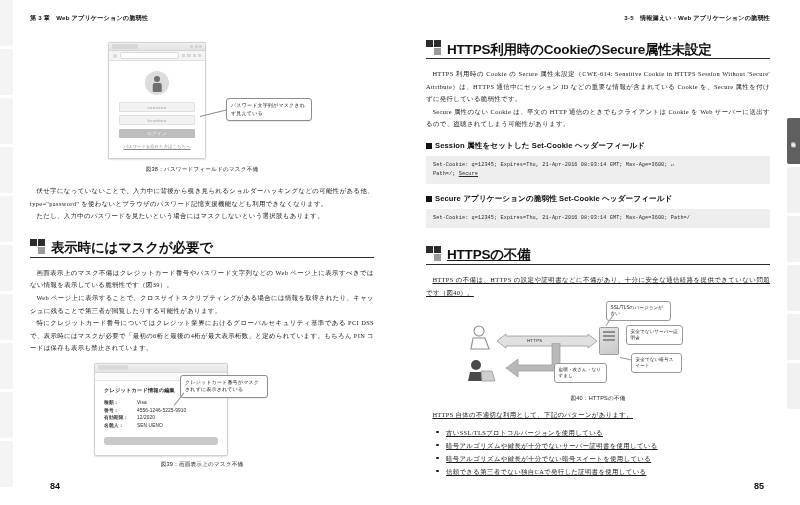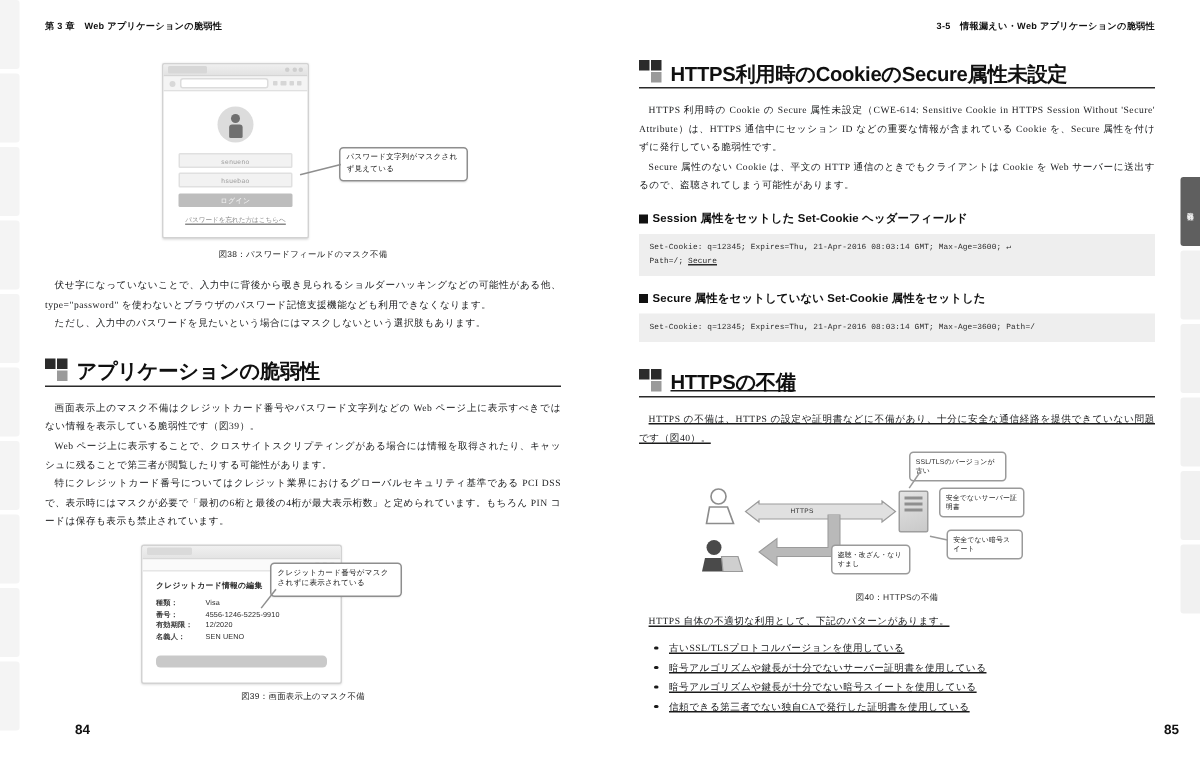--- a/index.html
+++ b/index.html
@@ -48,21 +48,21 @@
   
   .folio {
     position: absolute;
     bottom: 14px;
     font-size: 9px;
     font-family: "Liberation Sans", sans-serif;
     color: #111;
     font-weight: 700;
   }
   .folio.l { left: 30px; padding-left: 20px; }
-  .folio.r { right: 14px; }
+  .folio.r { right: 36px; }
 
   
   .h-sec {
     display: flex;
     align-items: flex-end;
     gap: 6px;
     border-bottom: 1.3px solid #2a2a2a;
     padding-bottom: 2px;
     margin: 16px 0 9px 0;
   }
@@ -451,21 +451,21 @@
     </div>
 
     <div style="margin-top:13px;">
       <div class="h-sec">
         <span class="checker">
           <i class="c1"></i>
             <i class="c2"></i>
             <i class="c3"></i>
             <i class="c4"></i>
         </span>
-        <span class="h-sec-text">アプリケーションの脆弱性</span>
+        <span class="h-sec-text">表示時にはマスクが必要で</span>
       </div>
       <p class="body">画面表示上のマスク不備はクレジットカード番号やパスワード文字列などの Web ページ上に表示すべきではない情報を表示している脆弱性です（図39）。</p>
       <p class="body">Web ページ上に表示することで、クロスサイトスクリプティングがある場合には情報を取得されたり、キャッシュに残ることで第三者が閲覧したりする可能性があります。</p>
       <p class="body">特にクレジットカード番号についてはクレジット業界におけるグローバルセキュリティ基準である PCI DSS で、表示時にはマスクが必要で「最初の6桁と最後の4桁が最大表示桁数」と定められています。もちろん PIN コードは保存も表示も禁止されています。</p>
     </div>
 
     <div style="position:relative;margin-top:8px;">
       <div style="width:134px;margin-left:64px;">
         <div class="cardwin">
           <div class="cw-top">
@@ -529,21 +529,21 @@
         <span class="sq"></span>
         <span>Session 属性をセットした Set-Cookie ヘッダーフィールド</span>
       </div>
       <div class="code">
         <span>Set-Cookie: q=12345; Expires=Thu, 21-Apr-2016 08:03:14 GMT; Max-Age=3600; ↵</span><br>
         <span>Path=/; </span><u>Secure</u>
       </div>
 
       <div class="h-sub">
         <span class="sq"></span>
-        <span>Secure 属性をセットしていない Set-Cookie 属性をセットした</span>
+        <span>Secure アプリケーションの脆弱性 Set-Cookie ヘッダーフィールド</span>
       </div>
       <div class="code">
         <span>Set-Cookie: q=12345; Expires=Thu, 21-Apr-2016 08:03:14 GMT; Max-Age=3600; Path=/</span>
       </div>
     </div>
 
     <div style="margin-top:18px;text-decoration:underline;">
       <div class="h-sec">
         <span class="checker">
           <i class="c1"></i>

